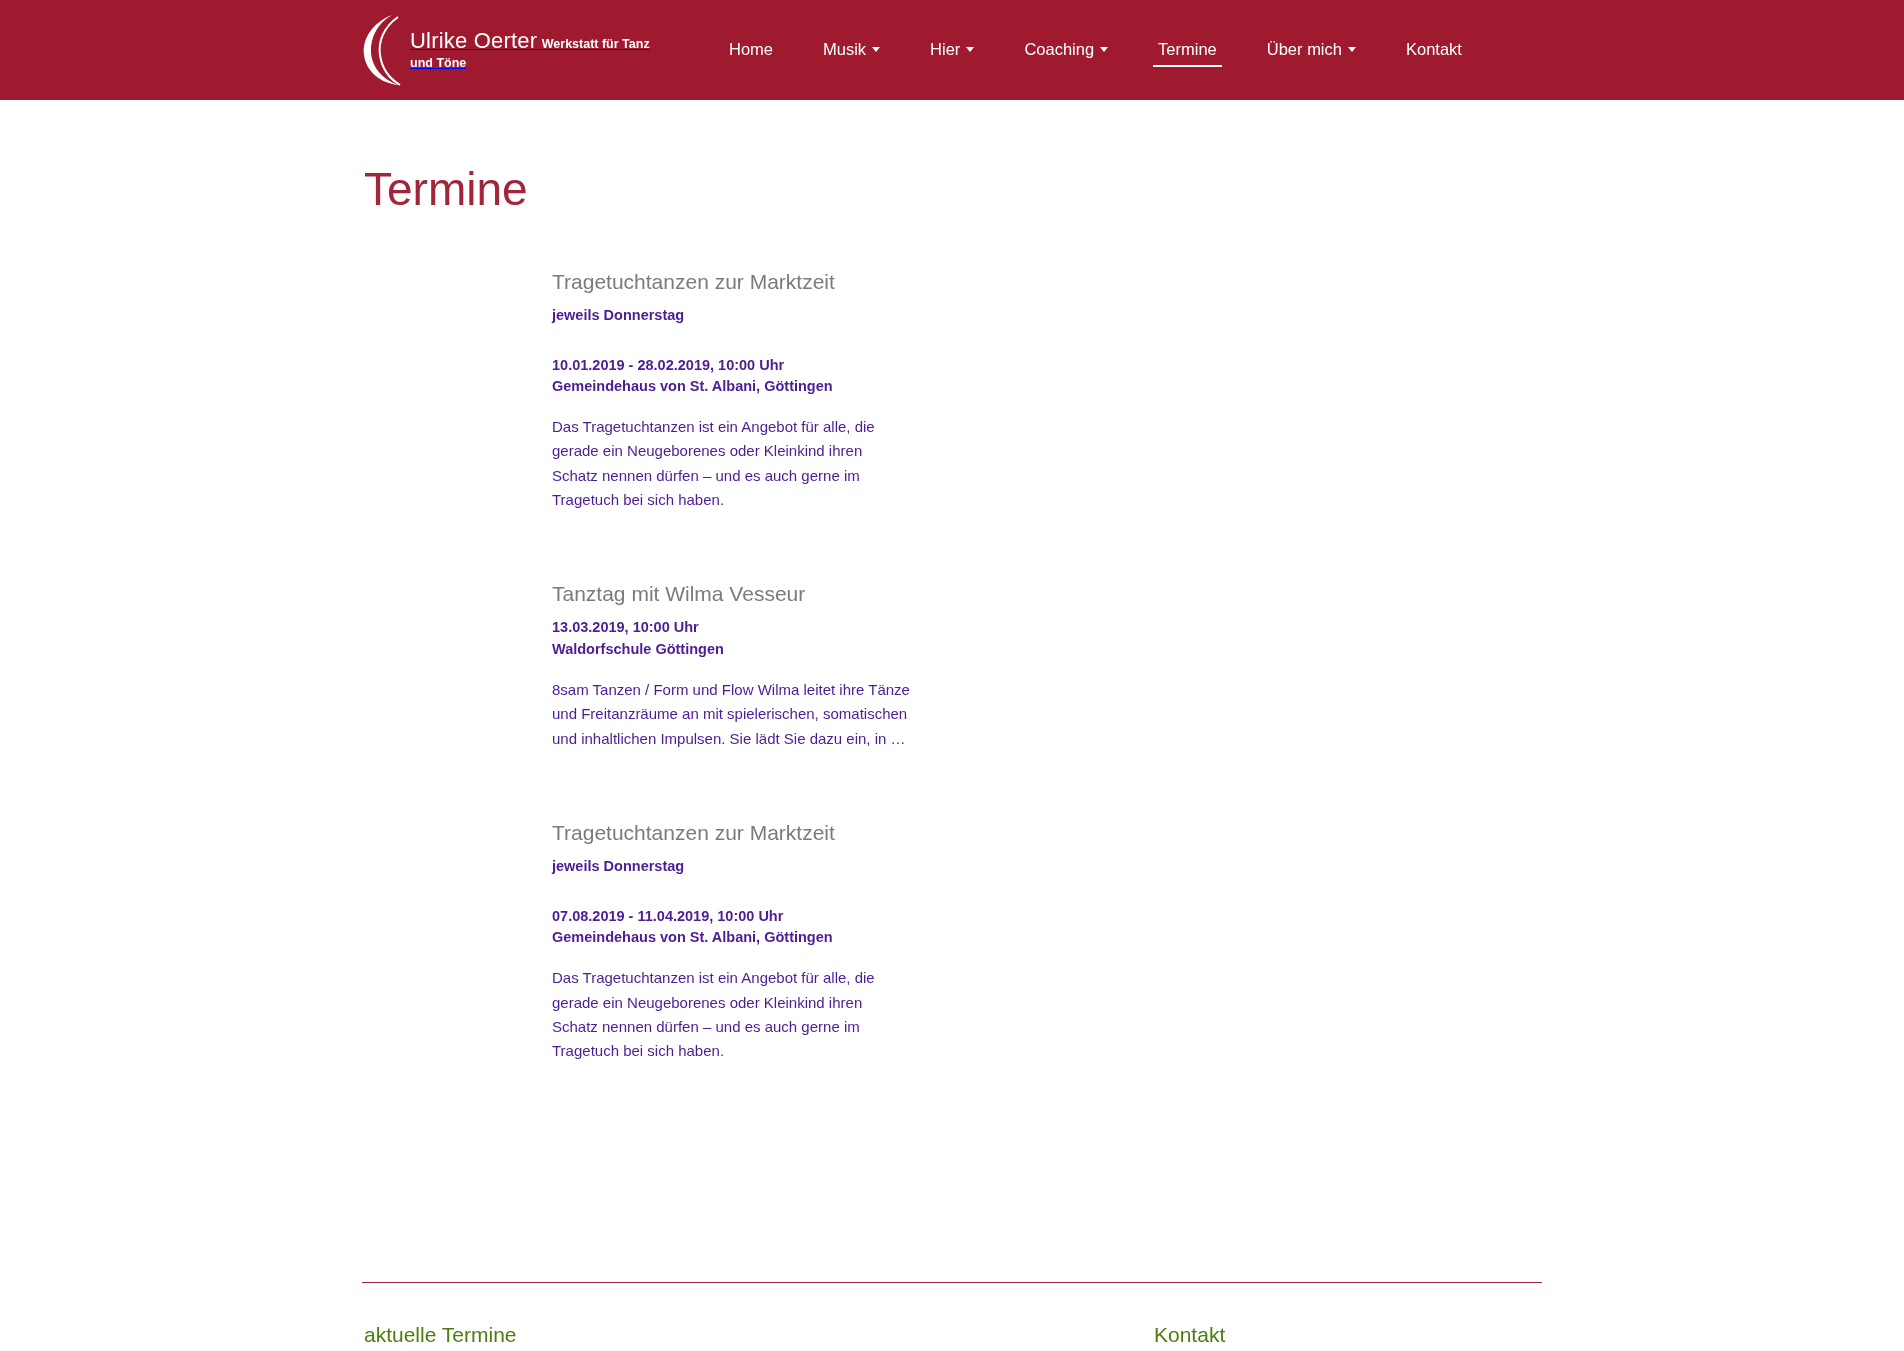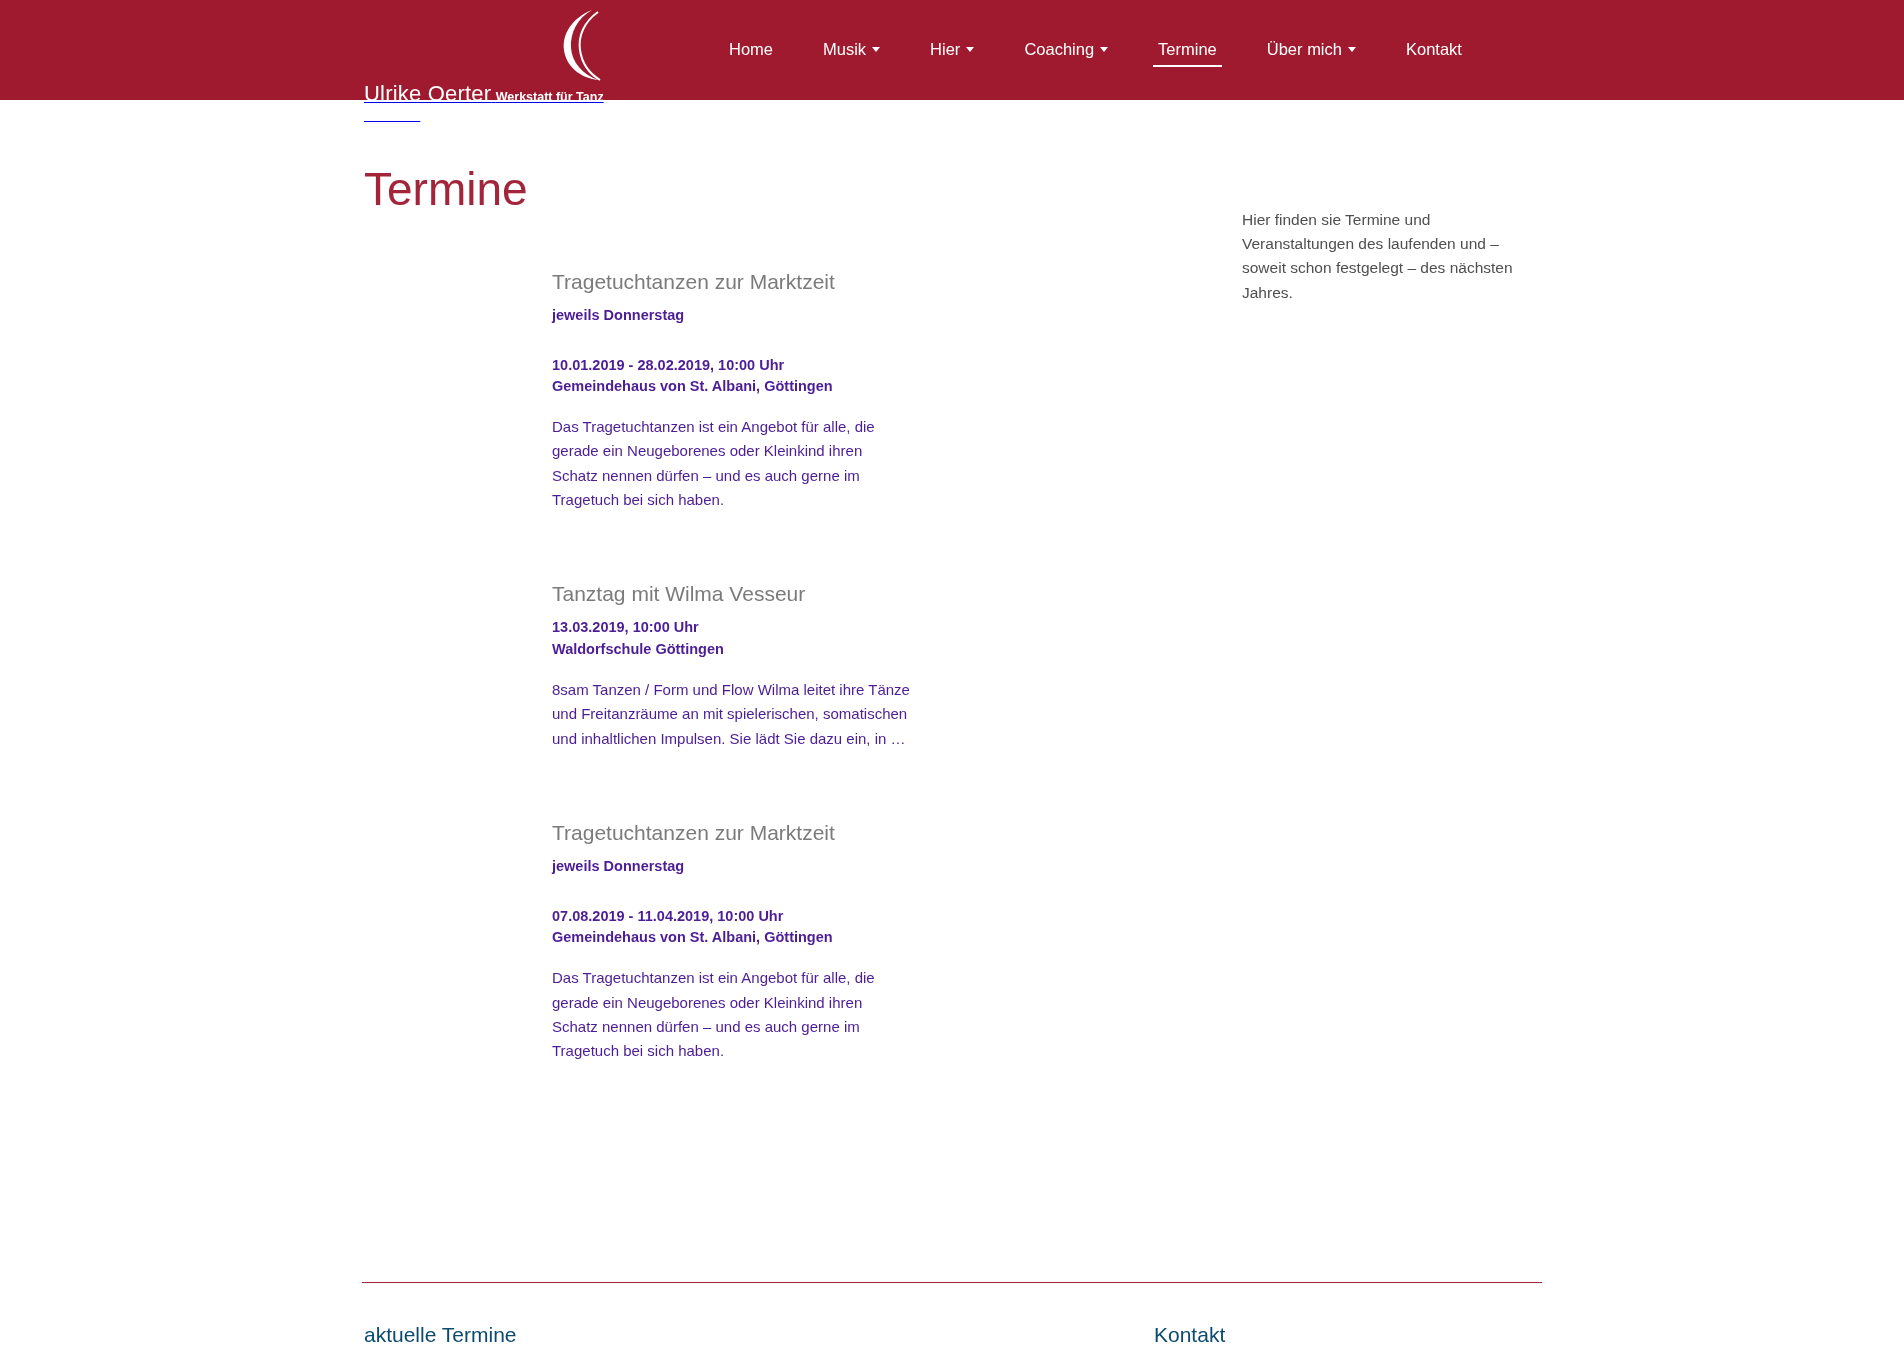--- a/index.html
+++ b/index.html
@@ -23,23 +23,22 @@
     background: #9f1a2e;
     display: flex;
     align-items: center;
     position: relative;
   }
   .logo-wrap {
     position: absolute;
     left: 358px;
     top: 8px;
     display: flex;
-    align-items: flex-end;
+    align-items: center;
     height: 84px;
-    flex-direction: column;
   }
   .logo-mark {
     width: 46px;
     height: 74px;
     position: relative;
     flex: 0 0 auto;
   }
   .logo-mark svg { display: block; }
   .logo-text {
     margin-left: 6px;
@@ -208,21 +207,21 @@
   .footer {
     width: 1180px;
     margin: 0 auto;
     display: flex;
     padding-top: 40px;
   }
   .footer-col-left { width: 790px; flex: 0 0 790px; }
   .footer-col-right { flex: 1 1 auto; }
   .footer-heading {
     font-size: 21px;
-    color: #0c4a6e;
+    color: #4d7c0f;
     font-weight: 400;
     margin: 0 0 36px 2px;
   }
 </style>
 </head>
 <body>
 
 <header class="site-header">
   <a class="logo-wrap" href="#">
     <span class="logo-mark">
@@ -325,23 +324,20 @@
             <h2 class="event-title">Tragetuchtanzen zur Marktzeit</h2>
             <div class="event-meta">jeweils Donnerstag</div>
             <div class="event-meta spaced">07.08.2019 - 11.04.2019, 10:00 Uhr</div>
             <div class="event-meta">Gemeindehaus von St. Albani, Göttingen</div>
             <p class="event-desc">Das Tragetuchtanzen ist ein Angebot für alle, die gerade ein Neugeborenes oder Kleinkind ihren Schatz nennen dürfen – und es auch gerne im Tragetuch bei sich haben.</p>
           </div>
         </div>
 
       </div>
 
-      <aside class="col-side">
-        <p class="side-intro">Hier finden sie Termine und Veranstaltungen des laufenden und – soweit schon festgelegt – des nächsten Jahres.</p>
-      </aside>
 
     </div>
   </div>
 
   <div class="footer-sep"></div>
 
   <div class="footer">
     <div class="footer-col-left">
       <h3 class="footer-heading">aktuelle Termine</h3>
 

